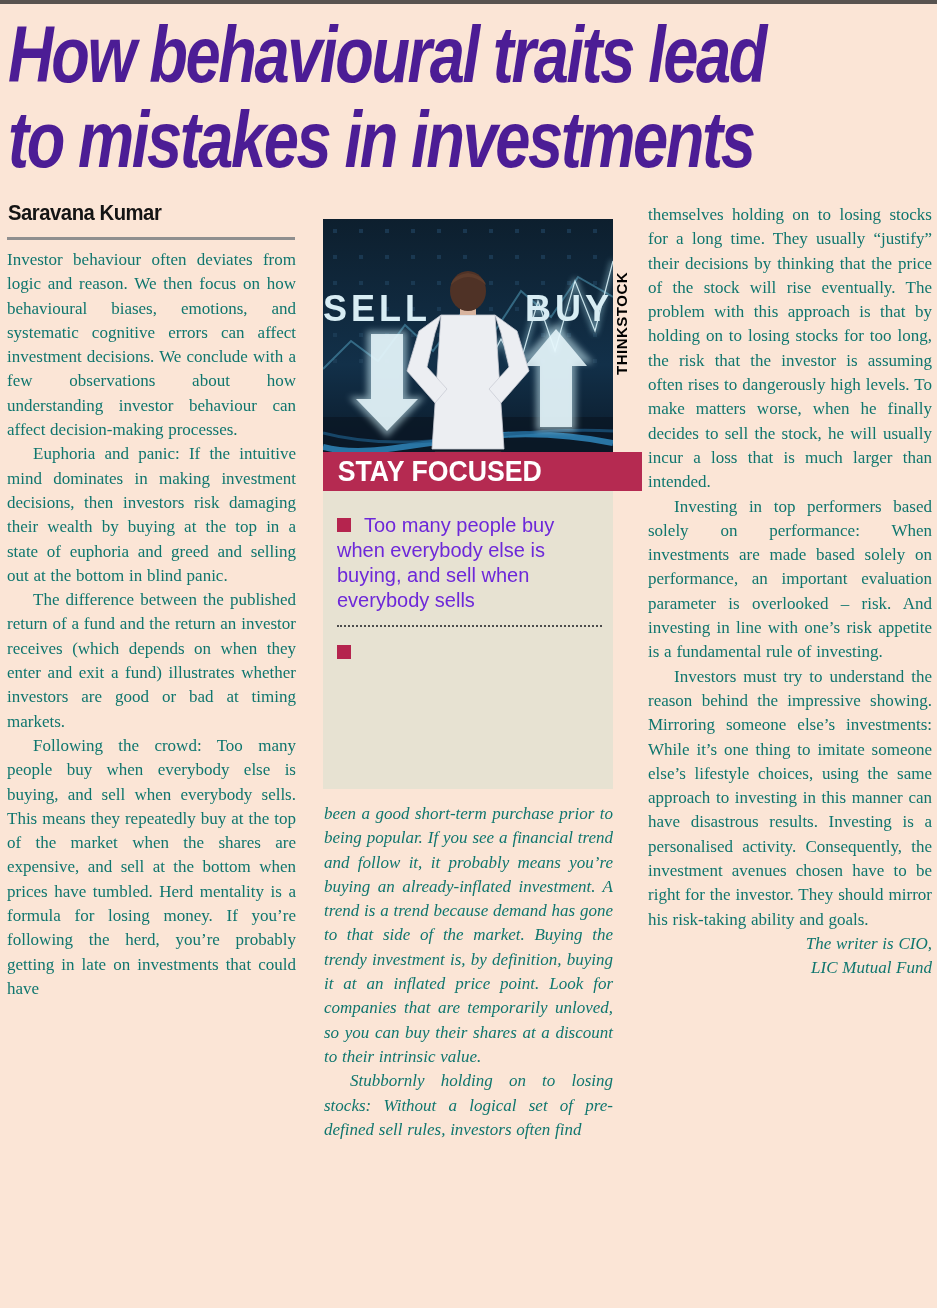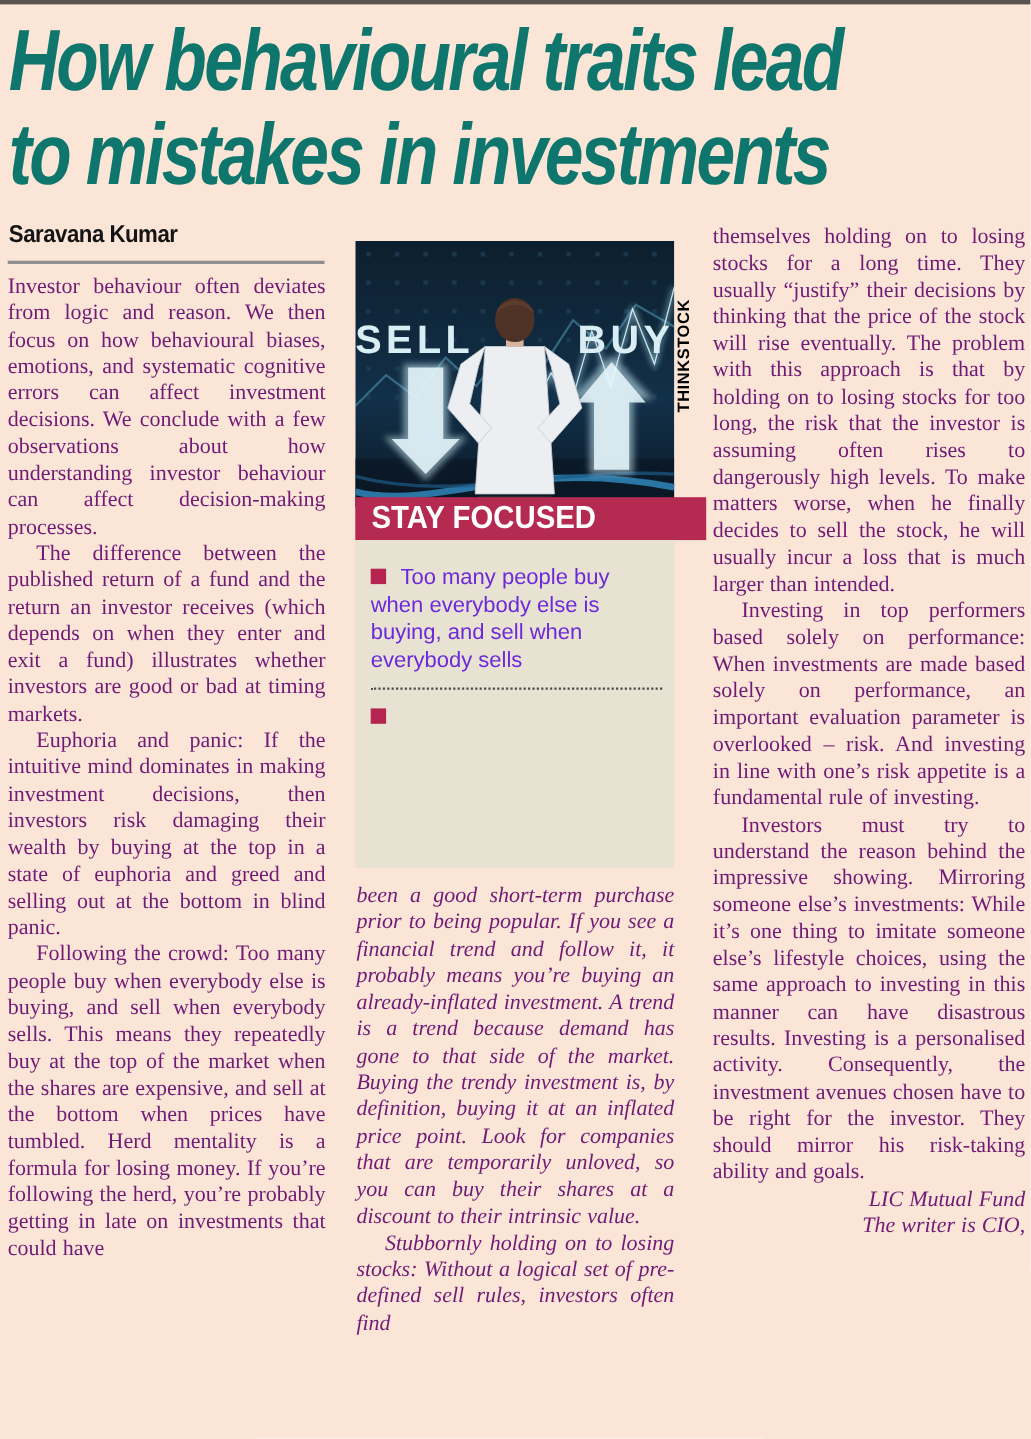--- a/index.html
+++ b/index.html
@@ -4,41 +4,41 @@
 <style>
   html,body { margin:0; padding:0; }
   #page {
     position:relative; width:937px; height:1308px;
     background:#fbe5d6; overflow:hidden;
     font-family:"Liberation Serif", serif;
   }
   .topbar { position:absolute; left:0; top:0; width:937px; height:4px; background:#585350; }
 
   
-  .headline { position:absolute; left:8px; top:12px; width:929px; color:#0f766e; }
+  .headline { position:absolute; left:8px; top:12px; width:929px; color:#4c1d95; }
   .hl-line {
     font-family:"Liberation Sans", sans-serif;
     font-weight:bold; font-style:italic;
     font-size:79px; line-height:85px; letter-spacing:-3px;
     white-space:nowrap; transform:scaleX(0.80); transform-origin:0 0;
   }
 
   
   .byline {
     position:absolute; left:8px; top:200px;
     font-family:"Liberation Sans", sans-serif; font-weight:bold;
     font-size:22px; color:#141414; letter-spacing:-0.5px;
     transform:scaleX(0.92); transform-origin:0 0; white-space:nowrap;
   }
   .byline-rule { position:absolute; left:7px; top:237px; width:288px; height:3px; background:#8f8f8f; }
 
   
   .bodycol {
-    position:absolute; font-size:20px; line-height:24.3px;
-    text-align:justify; color:#701a75; word-spacing:0.5px;
+    position:absolute; font-size:17px; line-height:24.3px;
+    text-align:justify; color:#0f766e; word-spacing:0.5px;
   }
   .bodycol p { margin:0; }
   .bodycol p.indent { text-indent:26px; }
   #col1 { left:7px;   top:248px; width:289px; }
   #col2 { left:324px; top:802px; width:289px;font-style:italic; }
   #col3 { left:648px; top:203px; width:284px; }
   .attribution { text-align:right; font-style:italic; line-height:24.3px; }
 
   
   .photo { position:absolute; left:323px; top:219px; width:290px; height:242px; }
@@ -88,23 +88,23 @@
     <div class="hl-line">to mistakes in investments</div>
   </div>
 
   <div class="byline">Saravana Kumar</div>
   <div class="byline-rule"></div>
 
   <div id="col1" class="bodycol">
 
       <p class="body-p"><span>Investor behaviour often deviates from logic and reason. We then focus on how behavioural biases, emotions, and systematic cognitive errors can affect investment decisions. We conclude with a few observations about how understanding investor behaviour can affect decision-making processes.</span></p>
 
+      <p class="body-p indent"><span>Euphoria and panic: If the intuitive mind dominates in making investment decisions, then investors risk damaging their wealth by buying at the top in a state of euphoria and greed and selling out at the bottom in blind panic.</span></p>
+
       <p class="body-p indent"><span>The difference between the published return of a fund and the return an investor receives (which depends on when they enter and exit a fund) illustrates whether investors are good or bad at timing markets.</span></p>
-
-      <p class="body-p indent"><span>Euphoria and panic: If the intuitive mind dominates in making investment decisions, then investors risk damaging their wealth by buying at the top in a state of euphoria and greed and selling out at the bottom in blind panic.</span></p>
 
       <p class="body-p indent"><span>Following the crowd: Too many people buy when everybody else is buying, and sell when everybody sells. This means they repeatedly buy at the top of the market when the shares are expensive, and sell at the bottom when prices have tumbled. Herd mentality is a formula for losing money. If you’re following the herd, you’re probably getting in late on investments that could have</span></p>
     </div>
 
   <div class="photo">
     <svg width="290" height="242" viewBox="0 0 290 242" xmlns="http://www.w3.org/2000/svg">
       <defs>
         <linearGradient id="bgGrad" x1="0" y1="0" x2="0" y2="1">
           <stop offset="0" stop-color="#0d1f2e"></stop>
           <stop offset="0.6" stop-color="#123049"></stop>
@@ -172,16 +172,16 @@
 
   <div id="col3" class="bodycol">
     <div>
 
         <p class="body-p"><span>themselves holding on to losing stocks for a long time. They usually “justify” their decisions by thinking that the price of the stock will rise eventually. The problem with this approach is that by holding on to losing stocks for too long, the risk that the investor is assuming often rises to dangerously high levels. To make matters worse, when he finally decides to sell the stock, he will usually incur a loss that is much larger than intended.</span></p>
 
         <p class="body-p indent"><span>Investing in top performers based solely on performance: When investments are made based solely on performance, an important evaluation parameter is overlooked – risk. And investing in line with one’s risk appetite is a fundamental rule of investing.</span></p>
 
         <p class="body-p indent"><span>Investors must try to understand the reason behind the impressive showing. Mirroring someone else’s investments: While it’s one thing to imitate someone else’s lifestyle choices, using the same approach to investing in this manner can have disastrous results. Investing is a personalised activity. Consequently, the investment avenues chosen have to be right for the investor. They should mirror his risk-taking ability and goals.</span></p>
       </div>
+    <div class="attribution">The writer is CIO,</div>
     <div class="attribution">LIC Mutual Fund</div>
-    <div class="attribution">The writer is CIO,</div>
   </div>
 </div>
 
 </body></html>

